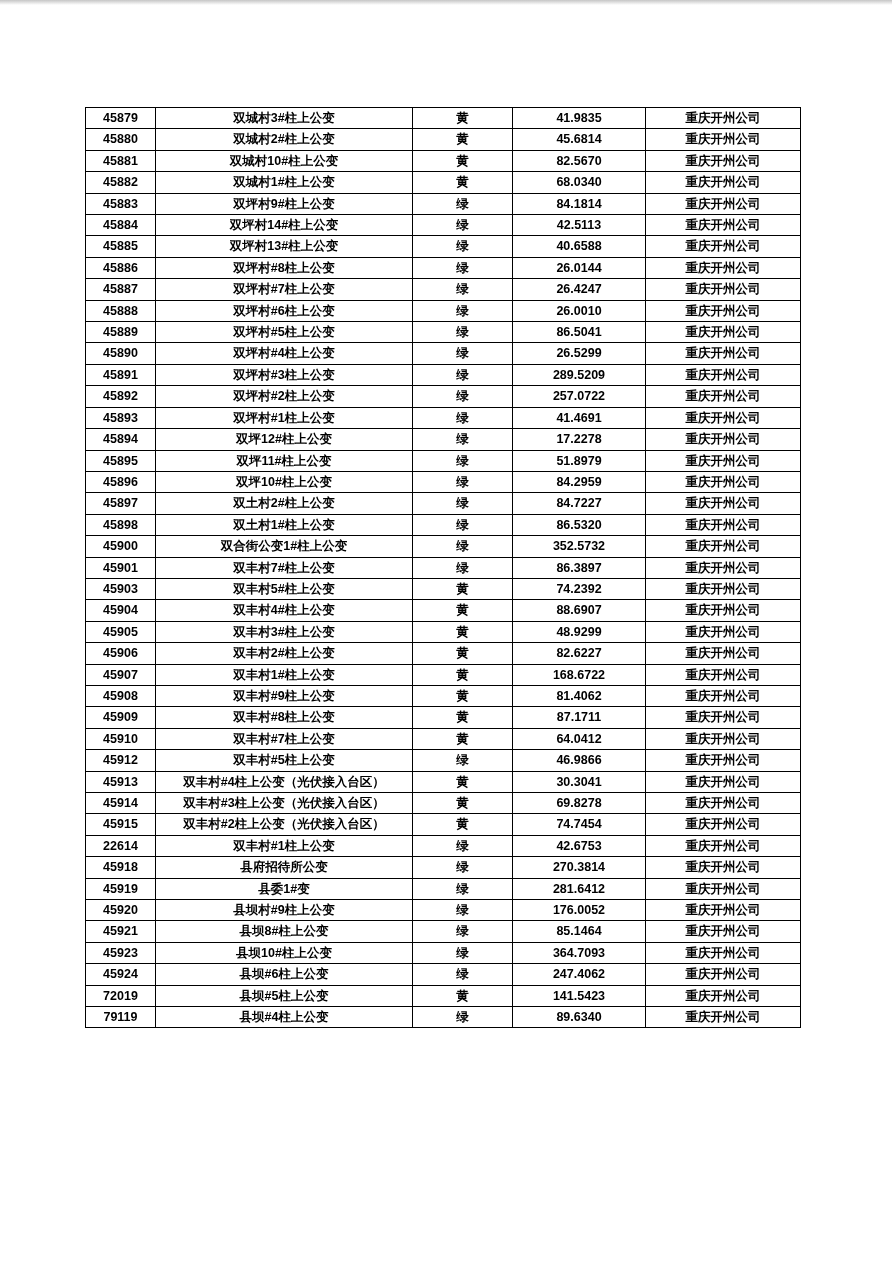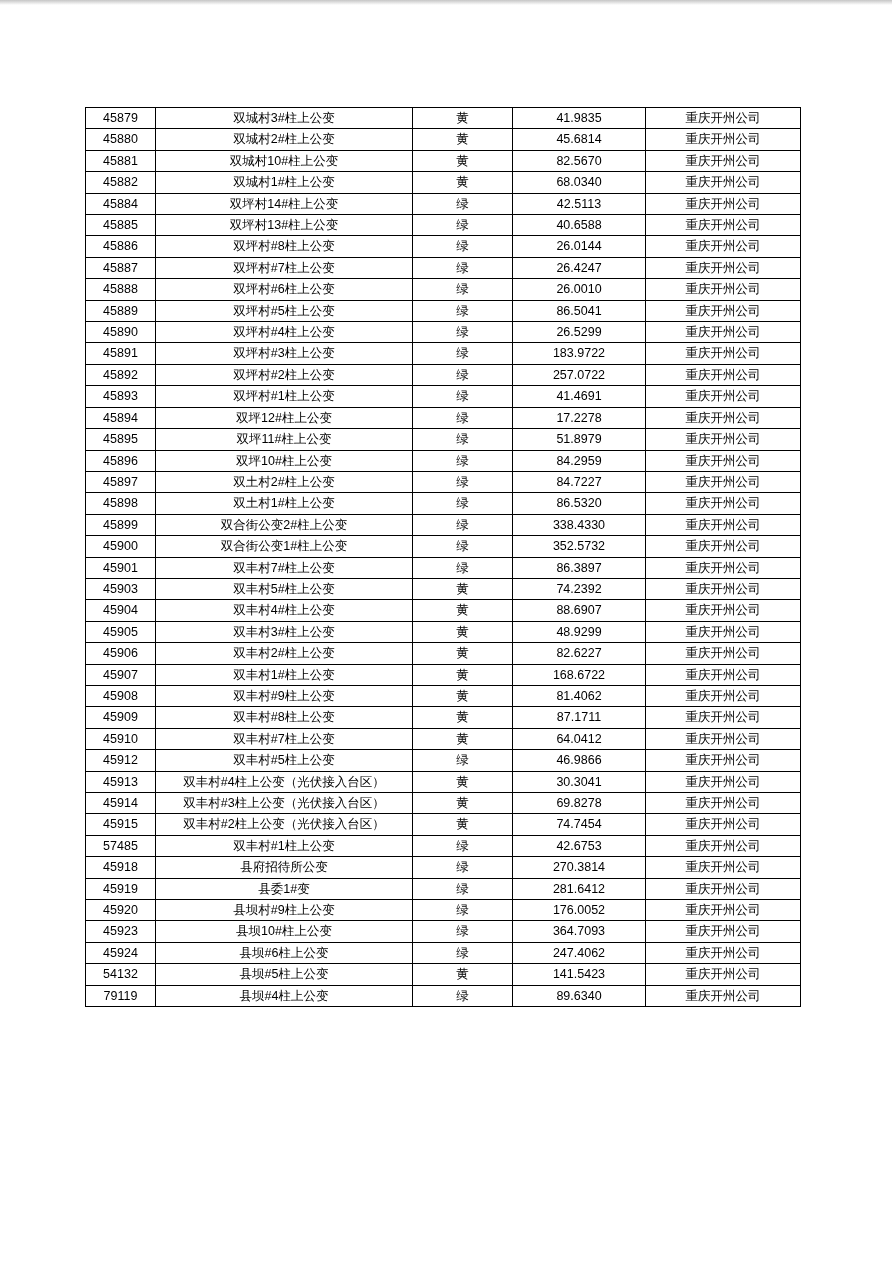--- a/index.html
+++ b/index.html
@@ -22,20 +22,21 @@
     height: 5px;
     background: linear-gradient(#c6c6c6, #ffffff);
   }
   table.data-table {
     position: absolute;
     left: 85px;
     top: 107px;
     width: 715px;
     border-collapse: collapse;
     table-layout: fixed;
+    font-weight: bold;
   }
   table.data-table td {
     border: 1px solid #000000;
     height: 20.4px;
     padding: 0 2px;
     font-size: 12.5px;
     line-height: 20.4px;
     text-align: center;
     vertical-align: middle;
     white-space: nowrap;
@@ -84,20 +85,27 @@
         <td>重庆开州公司</td>
       </tr>
       <tr>
         <td>45882</td>
         <td>双城村1#柱上公变</td>
         <td>黄</td>
         <td>68.0340</td>
         <td>重庆开州公司</td>
       </tr>
       <tr>
+        <td>45883</td>
+        <td>双坪村9#柱上公变</td>
+        <td>绿</td>
+        <td>84.1814</td>
+        <td>重庆开州公司</td>
+      </tr>
+      <tr>
         <td>45884</td>
         <td>双坪村14#柱上公变</td>
         <td>绿</td>
         <td>42.5113</td>
         <td>重庆开州公司</td>
       </tr>
       <tr>
         <td>45885</td>
         <td>双坪村13#柱上公变</td>
         <td>绿</td>
@@ -136,21 +144,21 @@
         <td>45890</td>
         <td>双坪村#4柱上公变</td>
         <td>绿</td>
         <td>26.5299</td>
         <td>重庆开州公司</td>
       </tr>
       <tr>
         <td>45891</td>
         <td>双坪村#3柱上公变</td>
         <td>绿</td>
-        <td>183.9722</td>
+        <td>289.5209</td>
         <td>重庆开州公司</td>
       </tr>
       <tr>
         <td>45892</td>
         <td>双坪村#2柱上公变</td>
         <td>绿</td>
         <td>257.0722</td>
         <td>重庆开州公司</td>
       </tr>
       <tr>
@@ -189,27 +197,20 @@
         <td>重庆开州公司</td>
       </tr>
       <tr>
         <td>45898</td>
         <td>双土村1#柱上公变</td>
         <td>绿</td>
         <td>86.5320</td>
         <td>重庆开州公司</td>
       </tr>
       <tr>
-        <td>45899</td>
-        <td>双合街公变2#柱上公变</td>
-        <td>绿</td>
-        <td>338.4330</td>
-        <td>重庆开州公司</td>
-      </tr>
-      <tr>
         <td>45900</td>
         <td>双合街公变1#柱上公变</td>
         <td>绿</td>
         <td>352.5732</td>
         <td>重庆开州公司</td>
       </tr>
       <tr>
         <td>45901</td>
         <td>双丰村7#柱上公变</td>
         <td>绿</td>
@@ -294,21 +295,21 @@
         <td>重庆开州公司</td>
       </tr>
       <tr>
         <td>45915</td>
         <td>双丰村#2柱上公变（光伏接入台区）</td>
         <td>黄</td>
         <td>74.7454</td>
         <td>重庆开州公司</td>
       </tr>
       <tr>
-        <td>57485</td>
+        <td>22614</td>
         <td>双丰村#1柱上公变</td>
         <td>绿</td>
         <td>42.6753</td>
         <td>重庆开州公司</td>
       </tr>
       <tr>
         <td>45918</td>
         <td>县府招待所公变</td>
         <td>绿</td>
         <td>270.3814</td>
@@ -322,35 +323,42 @@
         <td>重庆开州公司</td>
       </tr>
       <tr>
         <td>45920</td>
         <td>县坝村#9柱上公变</td>
         <td>绿</td>
         <td>176.0052</td>
         <td>重庆开州公司</td>
       </tr>
       <tr>
+        <td>45921</td>
+        <td>县坝8#柱上公变</td>
+        <td>绿</td>
+        <td>85.1464</td>
+        <td>重庆开州公司</td>
+      </tr>
+      <tr>
         <td>45923</td>
         <td>县坝10#柱上公变</td>
         <td>绿</td>
         <td>364.7093</td>
         <td>重庆开州公司</td>
       </tr>
       <tr>
         <td>45924</td>
         <td>县坝#6柱上公变</td>
         <td>绿</td>
         <td>247.4062</td>
         <td>重庆开州公司</td>
       </tr>
       <tr>
-        <td>54132</td>
+        <td>72019</td>
         <td>县坝#5柱上公变</td>
         <td>黄</td>
         <td>141.5423</td>
         <td>重庆开州公司</td>
       </tr>
       <tr>
         <td>79119</td>
         <td>县坝#4柱上公变</td>
         <td>绿</td>
         <td>89.6340</td>

